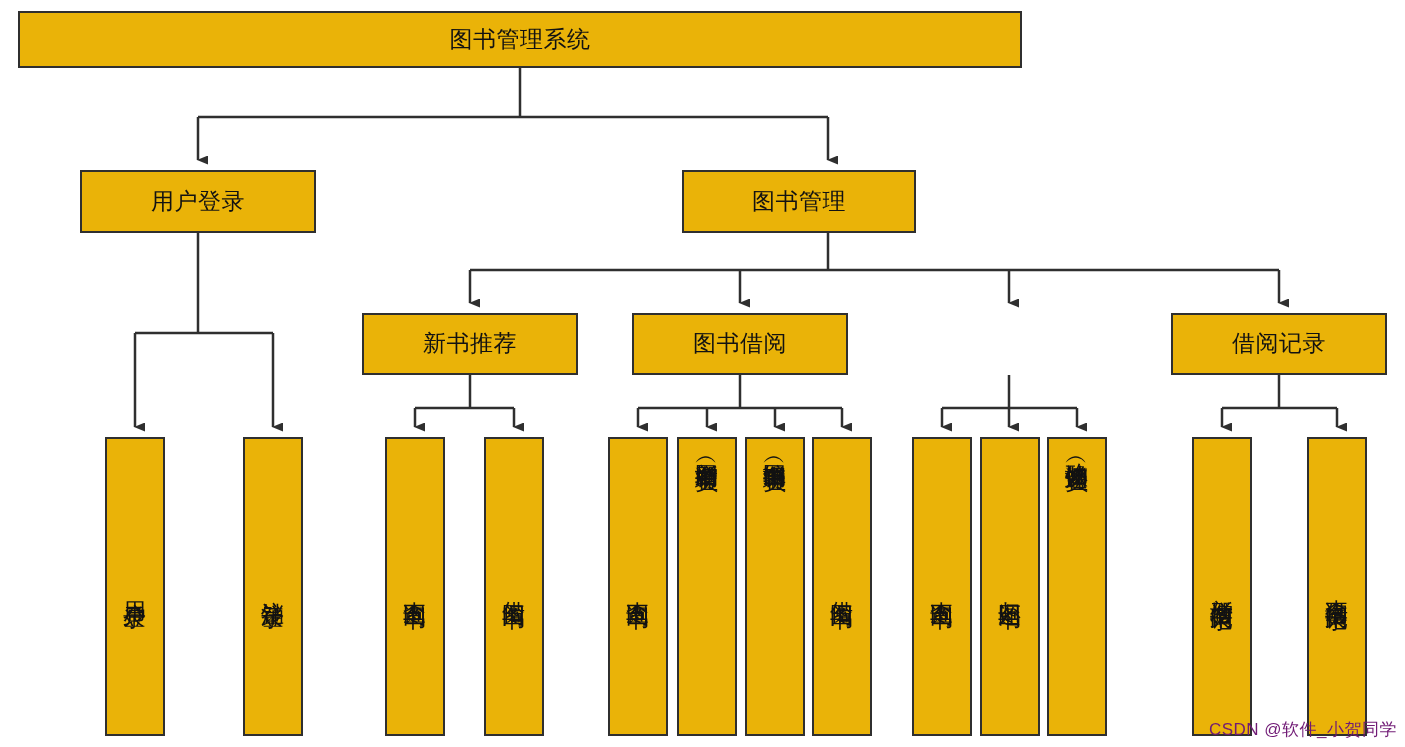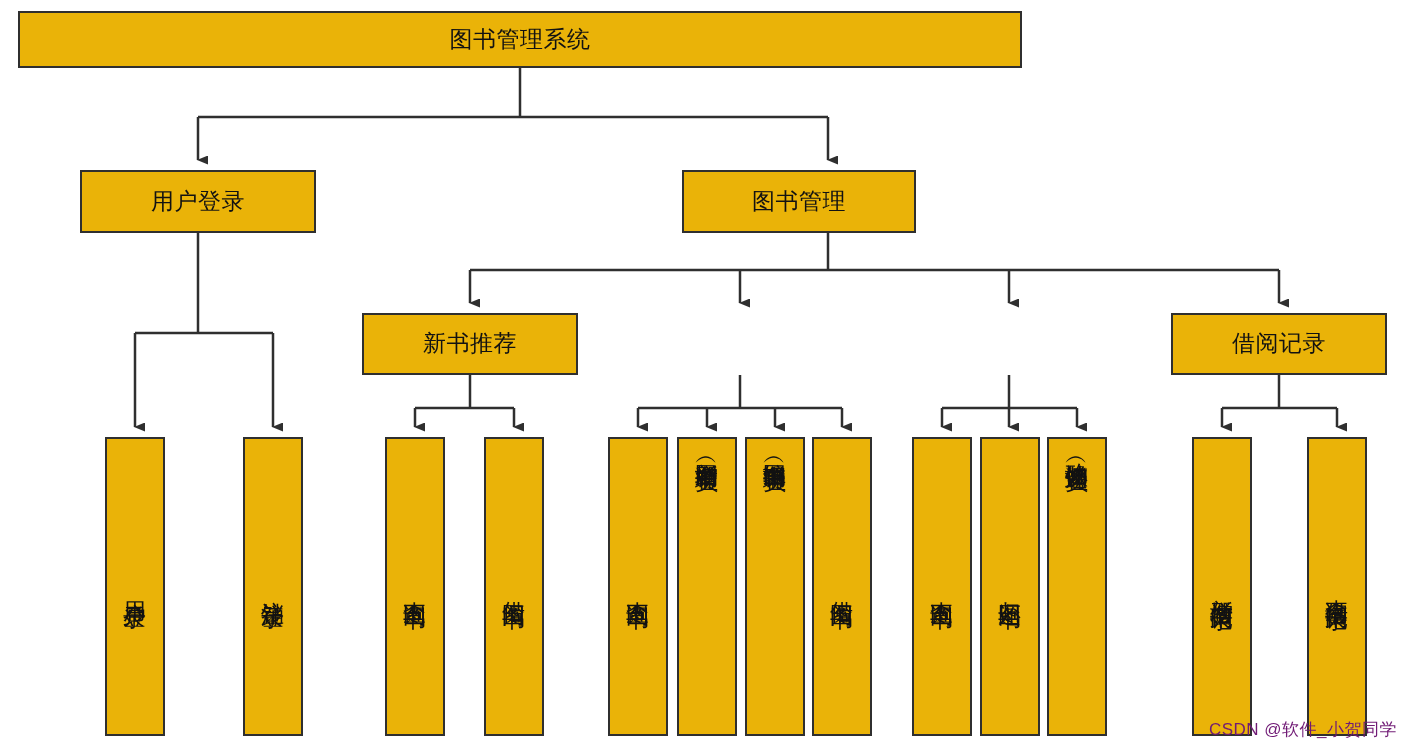--- a/index.html
+++ b/index.html
@@ -139,20 +139,23 @@
   </div>
 
   <div class="node horiz" style="left:682px; top:170px; width:234px; height:63px;">
     <span class="node-label">图书管理</span>
   </div>
 
   <div class="node horiz" style="left:362px; top:313px; width:216px; height:62px;">
     <span class="node-label">新书推荐</span>
   </div>
 
+  <div class="node horiz" style="left:632px; top:313px; width:216px; height:62px;">
+    <span class="node-label">图书借阅</span>
+  </div>
 
 
   <div class="node horiz" style="left:1171px; top:313px; width:216px; height:62px;">
     <span class="node-label">借阅记录</span>
   </div>
 
   <div class="node vert center-text" style="left:105px; top:437px; width:60px; height:299px;">
     <span class="node-label">用户登录</span>
   </div>
 

